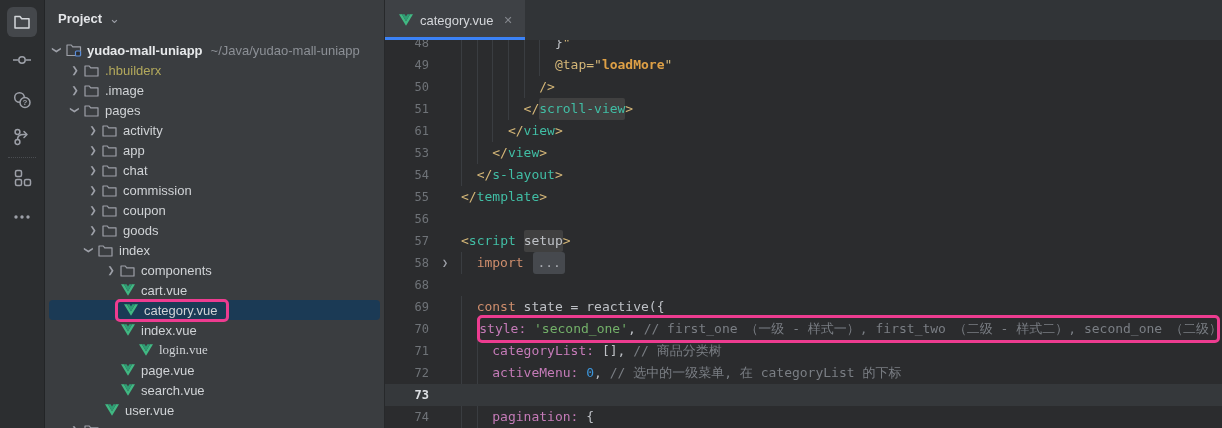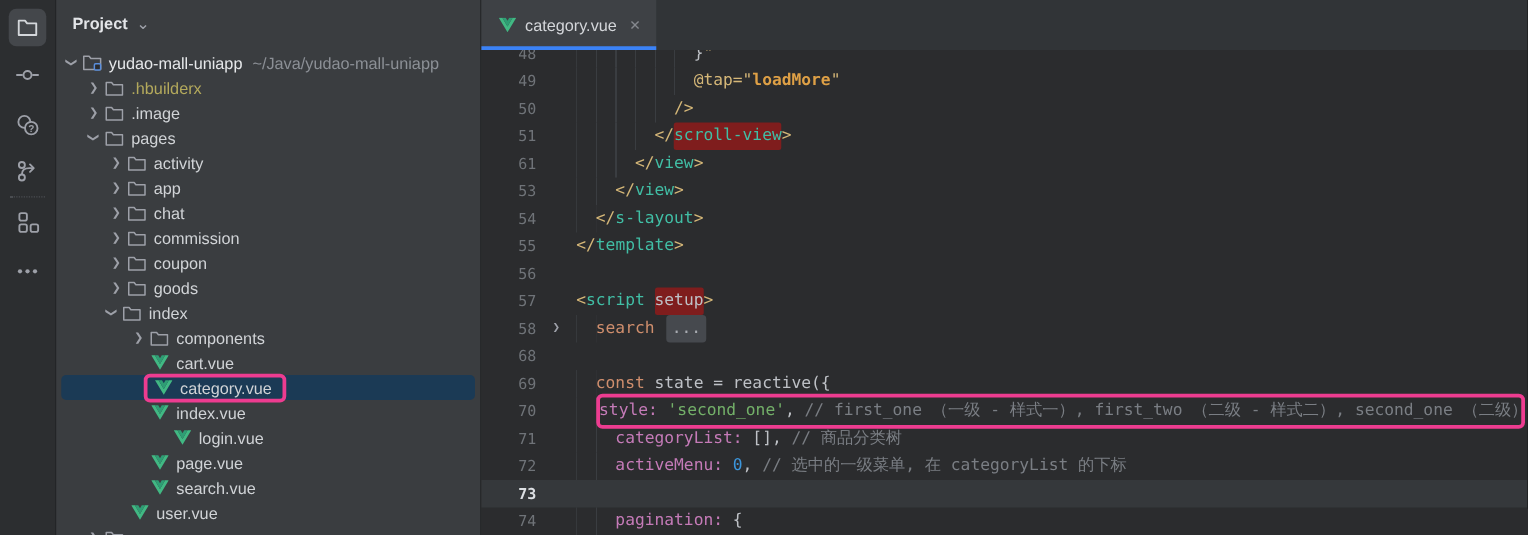--- a/index.html
+++ b/index.html
@@ -40,21 +40,21 @@
     background:#1b3a55; border-radius:4px; z-index:0;
   }
   .tree-row > * { position:relative; z-index:1; }
   .tr-chev {
     width:16px; flex:0 0 16px; text-align:center; color:#9da0a8; font-size:9px;
     display:inline-block;
   }
   .tr-chev.expanded { transform:rotate(90deg); }
   .tr-icon { width:17px; flex:0 0 17px; margin-right:5px; display:flex; align-items:center; justify-content:center; position:relative; }
   .tr-label { }
-  .tr-label.bold { font-weight:normal; color:#e6e8ea; }
+  .tr-label.bold { font-weight:bold; color:#e6e8ea; }
   .tr-label.excluded { color:#b3a95c; }
   .tr-extra { color:#8c9096; margin-left:8px; }
   .tree-box {
     display:flex; align-items:center; border:3px solid #ed3c90; border-radius:5px;
     padding:1px 9px 1px 4px; margin-left:-4px; background:transparent;
   }
   
   .editor { flex:1 1 auto; height:100%; background:#2b2c2e; position:relative; overflow:hidden; }
   .tab-strip {
     position:relative; z-index:3; height:40px; background:#313437;
@@ -83,21 +83,21 @@
   }
   .tk-w { color:#bec1c6; }
   .tk-b { color:#d5b778; }
   .tk-t { color:#41bea5; }
   .tk-k { color:#cf8e6d; }
   .tk-p { color:#c57bb8; }
   .tk-s { color:#73b069; }
   .tk-n { color:#3c96dc; }
   .tk-c { color:#7a7e84; }
   .tk-a { color:#dea046; font-weight:bold; }
-  .tk-hl { background:#7f1d1d; border-radius:2px; }
+  .tk-hl { background:#404040; border-radius:2px; }
   .tk-fold { background:#46494e; color:#a9acb2; border-radius:3px; padding:0 4px; margin:0 2px; }
   .line-annotation {
     position:absolute; left:92px; right:2px; top:-3px; bottom:-3px;
     border:3px solid #ed3c90; border-radius:5px; pointer-events:none; z-index:2;
   }
   svg { display:block; }
 </style>
 </head>
 <body>
 
@@ -300,21 +300,21 @@
         <div class="tree-row" style="padding-left: 58px;">
           <span class="tr-chev"></span>
           <span class="tr-icon">
             <svg width="14" height="12" viewBox="0 0 24 20">
               <path d="M0 0 H5 L12 12 L19 0 H24 L12 20 Z" fill="#41b883"></path>
               <path d="M5 0 H9.6 L12 4.2 L14.4 0 H19 L12 12 Z" fill="#2e9e74"></path>
             </svg>
           </span>
           <span class="tr-label">index.vue</span>
         </div>
-        <div class="tree-row" style="padding-left: 76px;">
+        <div class="tree-row" style="padding-left: 76px; font-family: Liberation Serif, serif;">
           <span class="tr-chev"></span>
           <span class="tr-icon">
             <svg width="14" height="12" viewBox="0 0 24 20">
               <path d="M0 0 H5 L12 12 L19 0 H24 L12 20 Z" fill="#41b883"></path>
               <path d="M5 0 H9.6 L12 4.2 L14.4 0 H19 L12 12 Z" fill="#2e9e74"></path>
             </svg>
           </span>
           <span class="tr-label">login.vue</span>
         </div>
         <div class="tree-row" style="padding-left: 58px; text-align: center;">
@@ -376,21 +376,21 @@
         <div class="code-line"><span class="ln">48</span><span class="fold-col"></span><span class="ind" style="width: 12ch;"></span><span class="tk-w">}</span><span class="tk-b">"</span></div>
         <div class="code-line"><span class="ln">49</span><span class="fold-col"></span><span class="ind" style="width: 12ch;"></span><span class="tk-b">@tap=</span><span class="tk-b">"</span><span class="tk-a">loadMore</span><span class="tk-b">"</span></div>
         <div class="code-line"><span class="ln">50</span><span class="fold-col"></span><span class="ind" style="width: 10ch;"></span><span class="tk-b">/&gt;</span></div>
         <div class="code-line"><span class="ln">51</span><span class="fold-col"></span><span class="ind" style="width: 8ch;"></span><span class="tk-b">&lt;/</span><span class="tk-t tk-hl">scroll-view</span><span class="tk-b">&gt;</span></div>
         <div class="code-line"><span class="ln">61</span><span class="fold-col"></span><span class="ind" style="width: 6ch;"></span><span class="tk-b">&lt;/</span><span class="tk-t">view</span><span class="tk-b">&gt;</span></div>
         <div class="code-line"><span class="ln">53</span><span class="fold-col"></span><span class="ind" style="width: 4ch;"></span><span class="tk-b">&lt;/</span><span class="tk-t">view</span><span class="tk-b">&gt;</span></div>
         <div class="code-line"><span class="ln">54</span><span class="fold-col"></span><span class="ind" style="width: 2ch;"></span><span class="tk-b">&lt;/</span><span class="tk-t">s-layout</span><span class="tk-b">&gt;</span></div>
         <div class="code-line"><span class="ln">55</span><span class="fold-col"></span><span class="tk-b">&lt;/</span><span class="tk-t">template</span><span class="tk-b">&gt;</span></div>
         <div class="code-line"><span class="ln">56</span><span class="fold-col"></span></div>
         <div class="code-line"><span class="ln">57</span><span class="fold-col"></span><span class="tk-b">&lt;</span><span class="tk-t">script</span><span class="tk-w"> </span><span class="tk-w tk-hl">setup</span><span class="tk-b">&gt;</span></div>
-        <div class="code-line"><span class="ln">58</span><span class="fold-col">❯</span><span class="ind" style="width: 2ch;"></span><span class="tk-k">search</span><span class="tk-w"> </span><span class="tk-fold">...</span></div>
+        <div class="code-line"><span class="ln">58</span><span class="fold-col">❯</span><span class="ind" style="width: 2ch;"></span><span class="tk-k">import</span><span class="tk-w"> </span><span class="tk-fold">...</span></div>
         <div class="code-line"><span class="ln">68</span><span class="fold-col"></span></div>
         <div class="code-line"><span class="ln">69</span><span class="fold-col"></span><span class="ind" style="width: 2ch;"></span><span class="tk-k">const</span><span class="tk-w"> </span><span class="tk-w">state</span><span class="tk-w"> = </span><span class="tk-w">reactive</span><span class="tk-w">({</span></div>
         <div class="code-line"><span class="ln">70</span><span class="fold-col"></span><span class="ind" style="width: 4ch;"></span><span class="tk-p">style:</span><span class="tk-w"> </span><span class="tk-s">'second_one'</span><span class="tk-w">, </span><span class="tk-c">// first_one （一级 - 样式一）, first_two （二级 - 样式二）, second_one （二级）</span><div class="line-annotation"></div></div>
         <div class="code-line"><span class="ln">71</span><span class="fold-col"></span><span class="ind" style="width: 4ch;"></span><span class="tk-p">categoryList:</span><span class="tk-w"> </span><span class="tk-w">[]</span><span class="tk-w">, </span><span class="tk-c">// 商品分类树</span></div>
         <div class="code-line"><span class="ln">72</span><span class="fold-col"></span><span class="ind" style="width: 4ch;"></span><span class="tk-p">activeMenu:</span><span class="tk-w"> </span><span class="tk-n">0</span><span class="tk-w">, </span><span class="tk-c">// 选中的一级菜单, 在 categoryList 的下标</span></div>
         <div class="code-line caret-line"><span class="ln">73</span><span class="fold-col"></span></div>
         <div class="code-line"><span class="ln">74</span><span class="fold-col"></span><span class="ind" style="width: 4ch;"></span><span class="tk-p">pagination:</span><span class="tk-w"> </span><span class="tk-w">{</span></div>
       </div>
   </div>
 </div>

